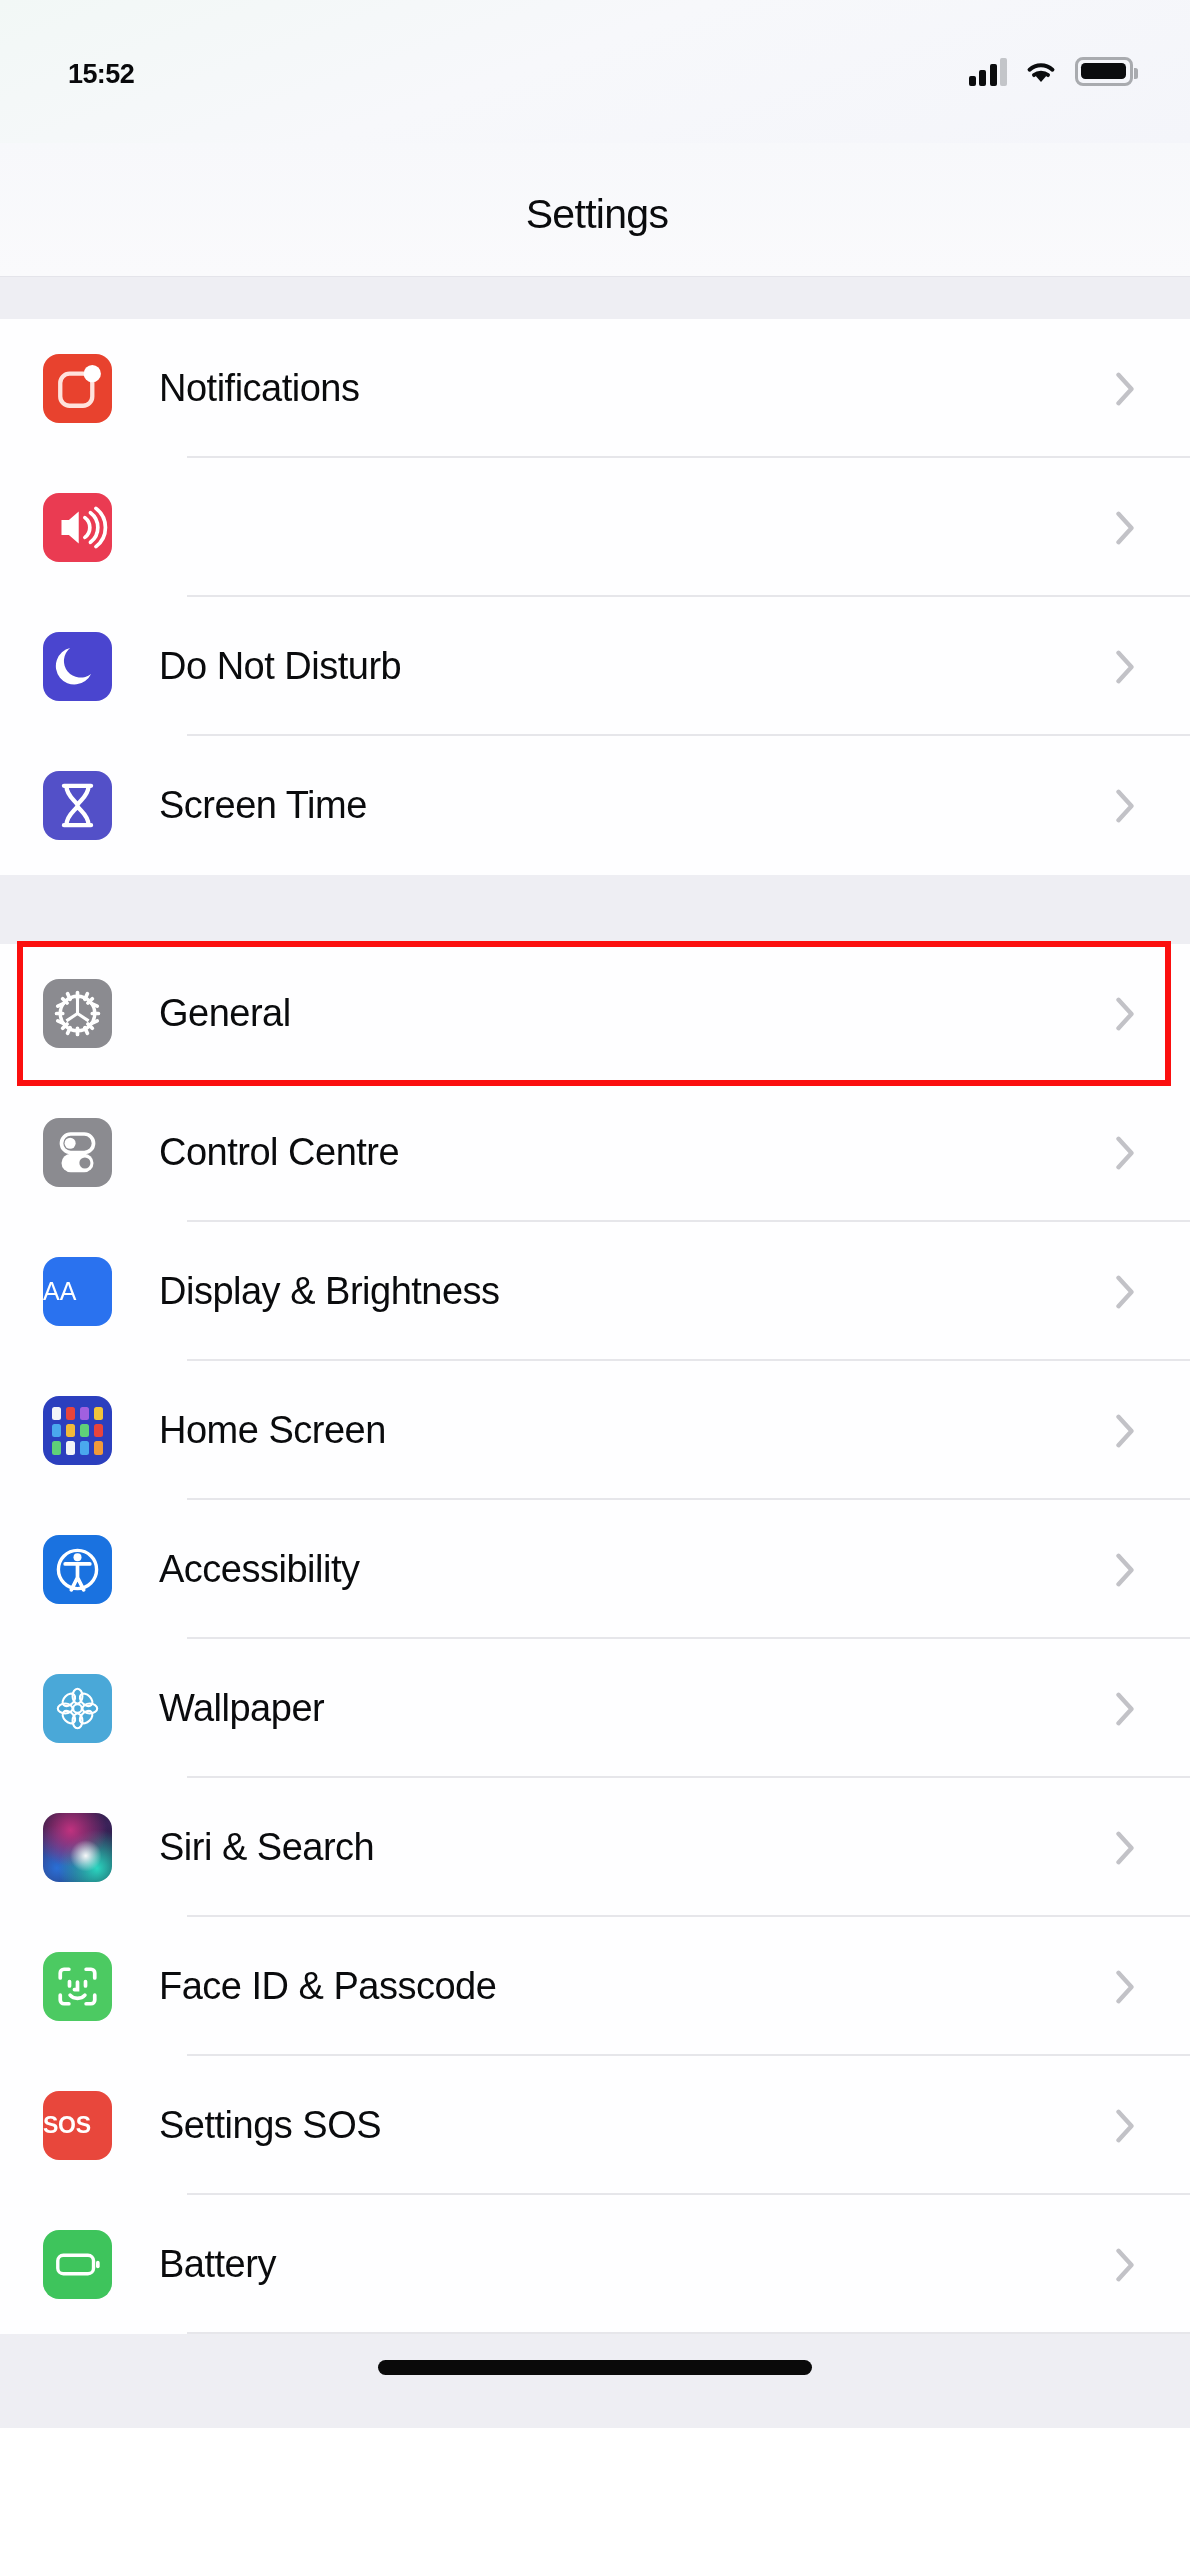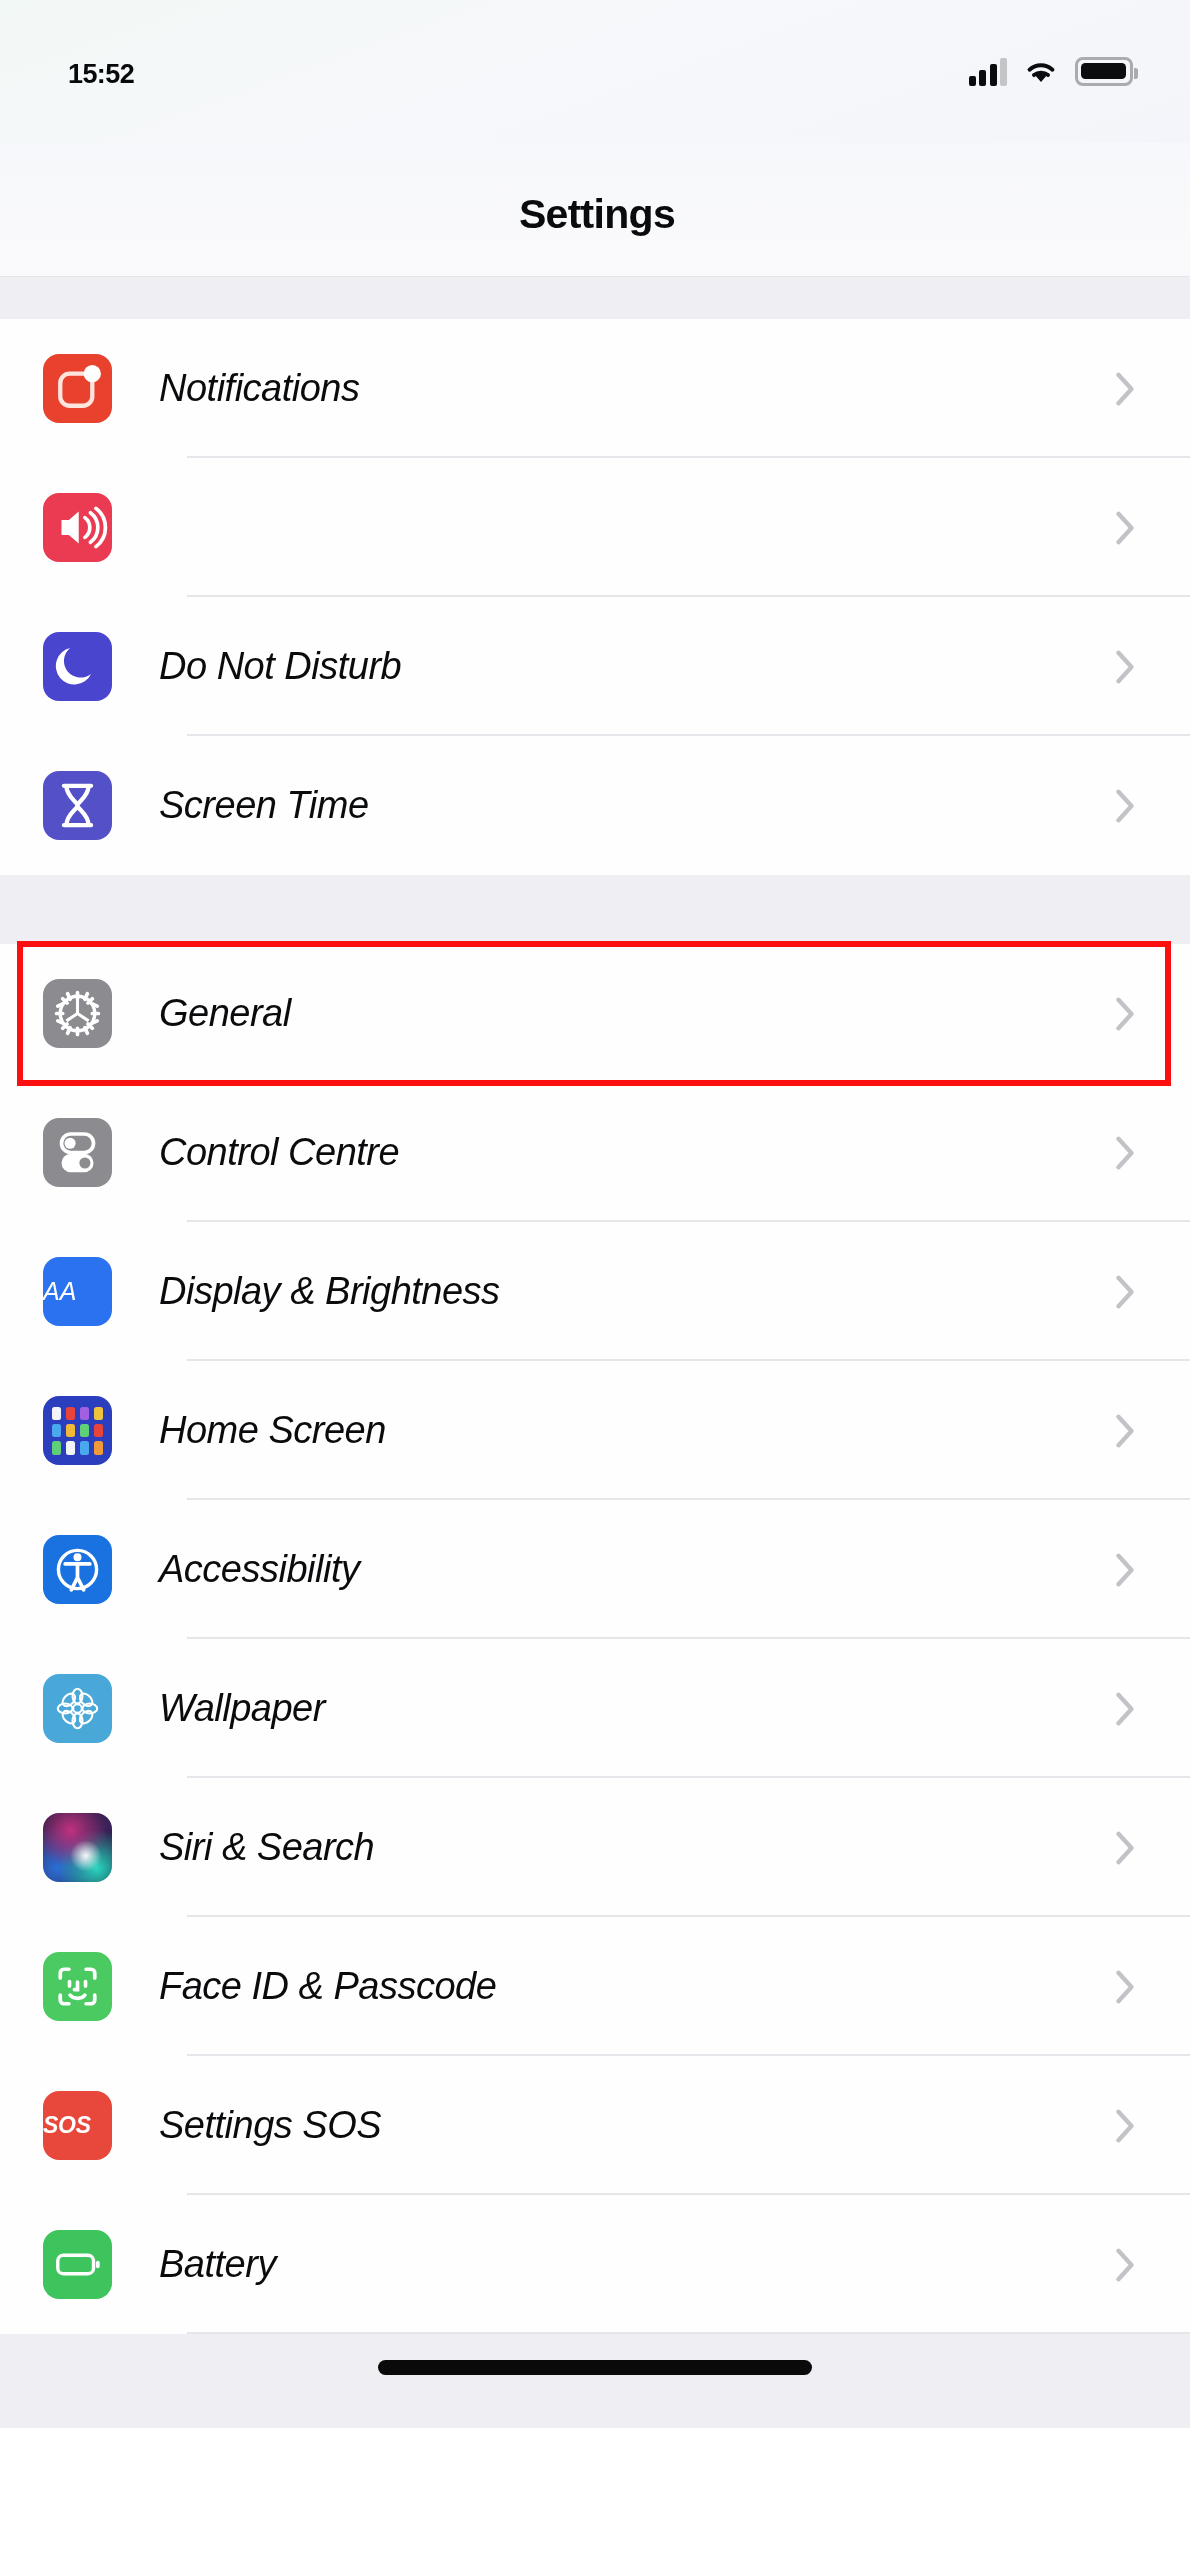--- a/index.html
+++ b/index.html
@@ -98,33 +98,32 @@
     height: 133px;
     background: linear-gradient(180deg, #f7f8fb 0%, #fafafc 100%);
     border-bottom: 1.9px solid #e4e4ea;
   }
   .nav-title {
     position: absolute;
     left: 4px; right: 0;
     top: 48px;
     text-align: center;
     font-size: 41px;
-    font-weight: 700;
+    font-weight: 400;
     letter-spacing: -0.7px;
     color: #0a0b0d;
   }
 
   
   .gap {
     background: #eeeef3;
   }
   .group {
     background: #eab308;
     position: relative;
-    font-style: italic;
   }
 
   .row {
     position: relative;
     display: flex;
     align-items: center;
     height: 139px;
     padding-left: 43px;
     box-sizing: border-box;
     background: #fefeff;

